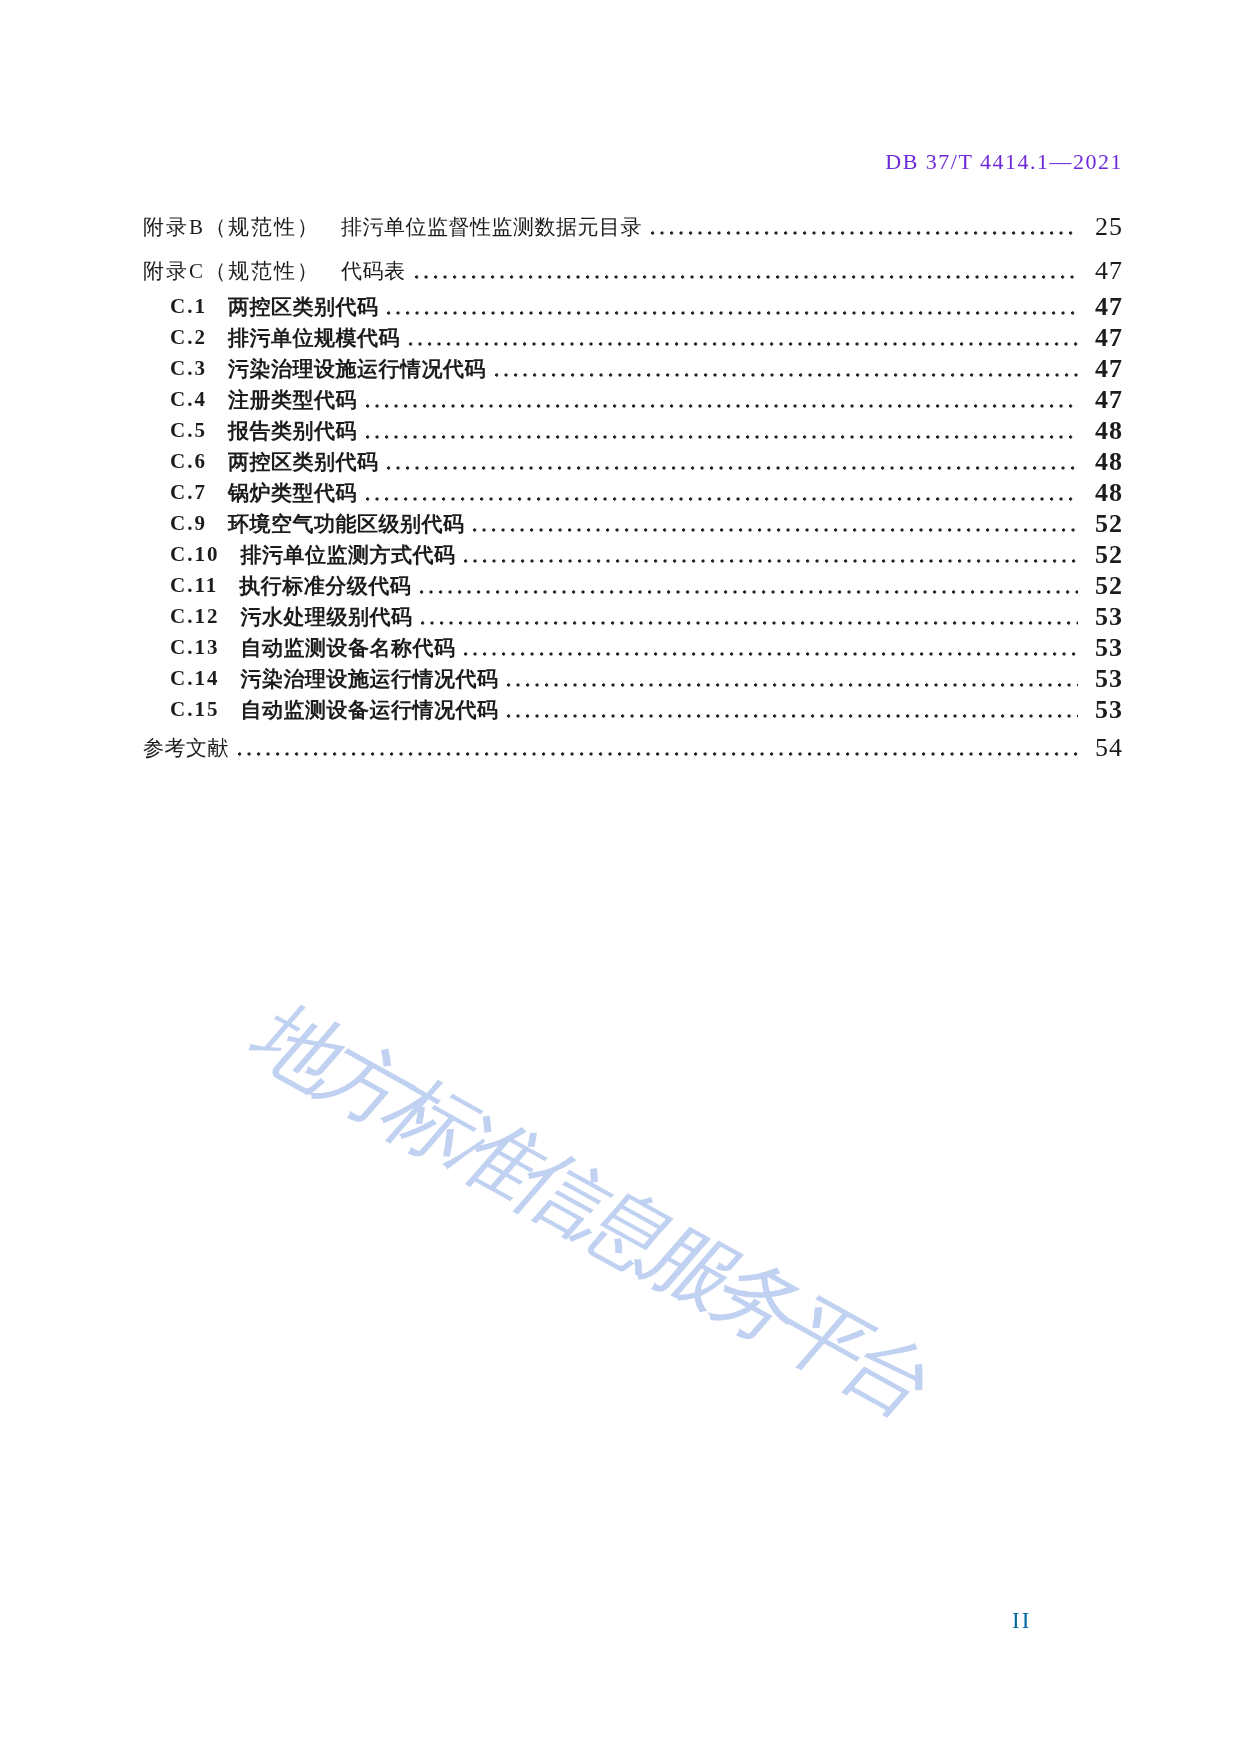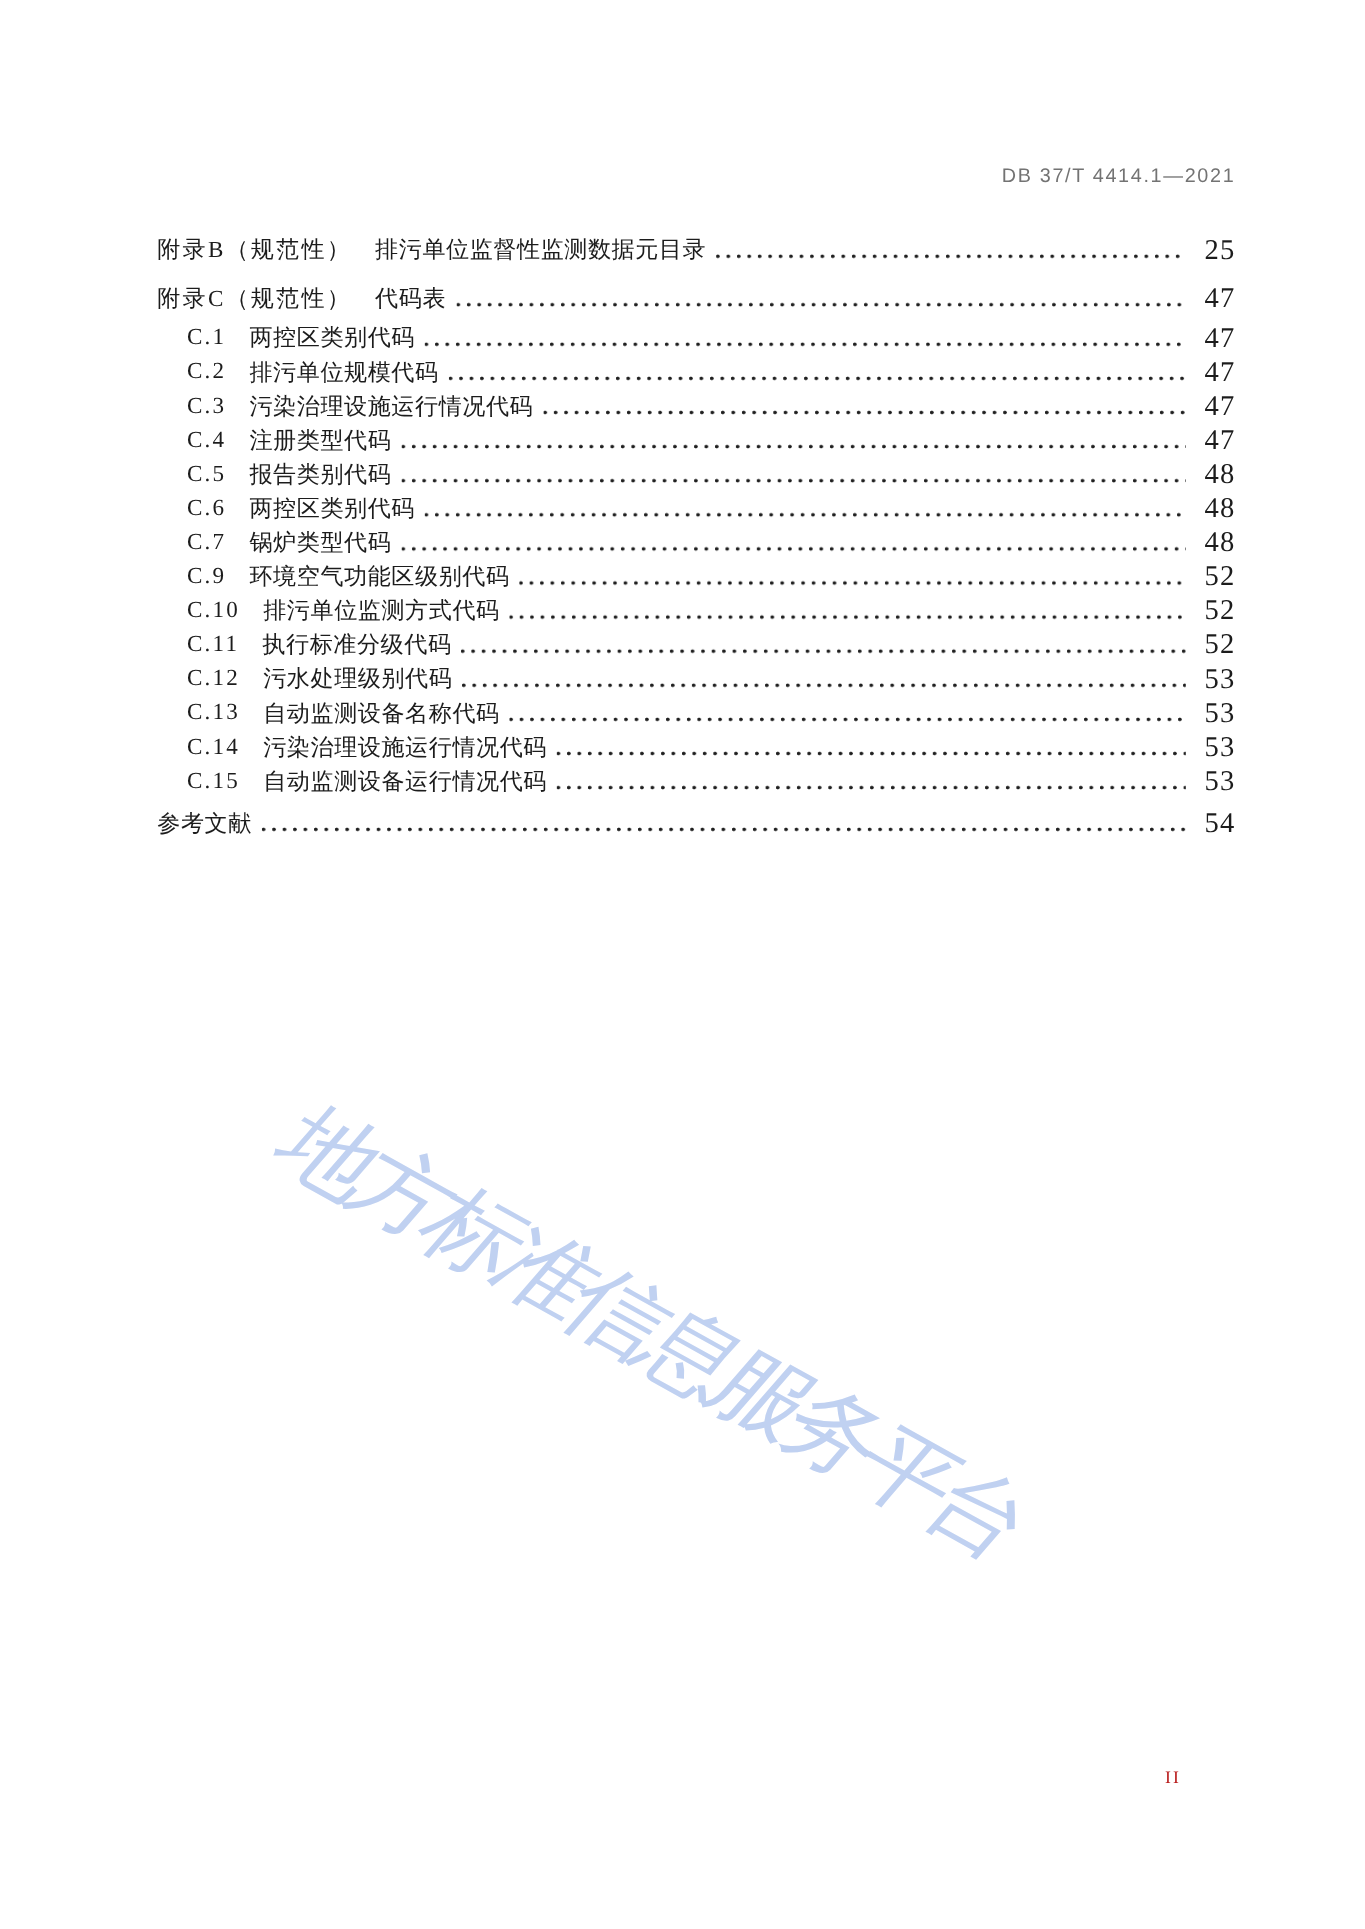--- a/index.html
+++ b/index.html
@@ -10,41 +10,41 @@
     overflow: hidden;
     font-family: "Liberation Serif", "DejaVu Serif", serif;
     color: #1c1c1c;
   }
   .page { position: absolute; inset: 0; }
 
   .std-header {
     position: absolute;
     top: 149px;
     right: 118px;
-    font-family: Liberation Sans, sans-serif;
-    font-size: 18px;
+    font-family: Liberation Serif, serif;
+    font-size: 22px;
     letter-spacing: 1.5px;
-    color: #737373;
+    color: #6d28d9;
     white-space: pre;
   }
 
   .toc {
     position: absolute;
     left: 143px;
     top: 211px;
     width: 980px;
   }
   .toc-row {
     display: flex;
     align-items: center;
     height: 31px;
     font-size: 21px;
     white-space: pre;
   }
-  .toc-row.level-1 { padding-left: 27px; }
+  .toc-row.level-1 { padding-left: 27px; font-weight: bold; }
   .toc-row:nth-child(2) { margin-top: 13px; }
   .toc-row:nth-child(3) { margin-top: 5px; }
   .toc-row:last-child { margin-top: 7px; }
 
   .toc-prefix {
     letter-spacing: 2px;
     margin-right: 21px;
   }
   .toc-title { letter-spacing: 0.5px; text-align: right; }
 
@@ -74,25 +74,25 @@
     transform-origin: 0 0;
     font-size: 84px;
     letter-spacing: -9px;
     color: #c0d1f1;
     white-space: nowrap;
     pointer-events: none;
   }
 
   .footer-page-number {
     position: absolute;
-    left: 1059px;
+    left: 1012px;
     top: 1608px;
-    font-size: 16px;
+    font-size: 23px;
     letter-spacing: 2px;
-    color: #b91c1c;
+    color: #0369a1;
   }
 </style>
 </head>
 <body>
 
 <div class="page">
 
   <div class="std-header">DB 37/T 4414.1—2021</div>
 
   <div class="toc" id="toc">

